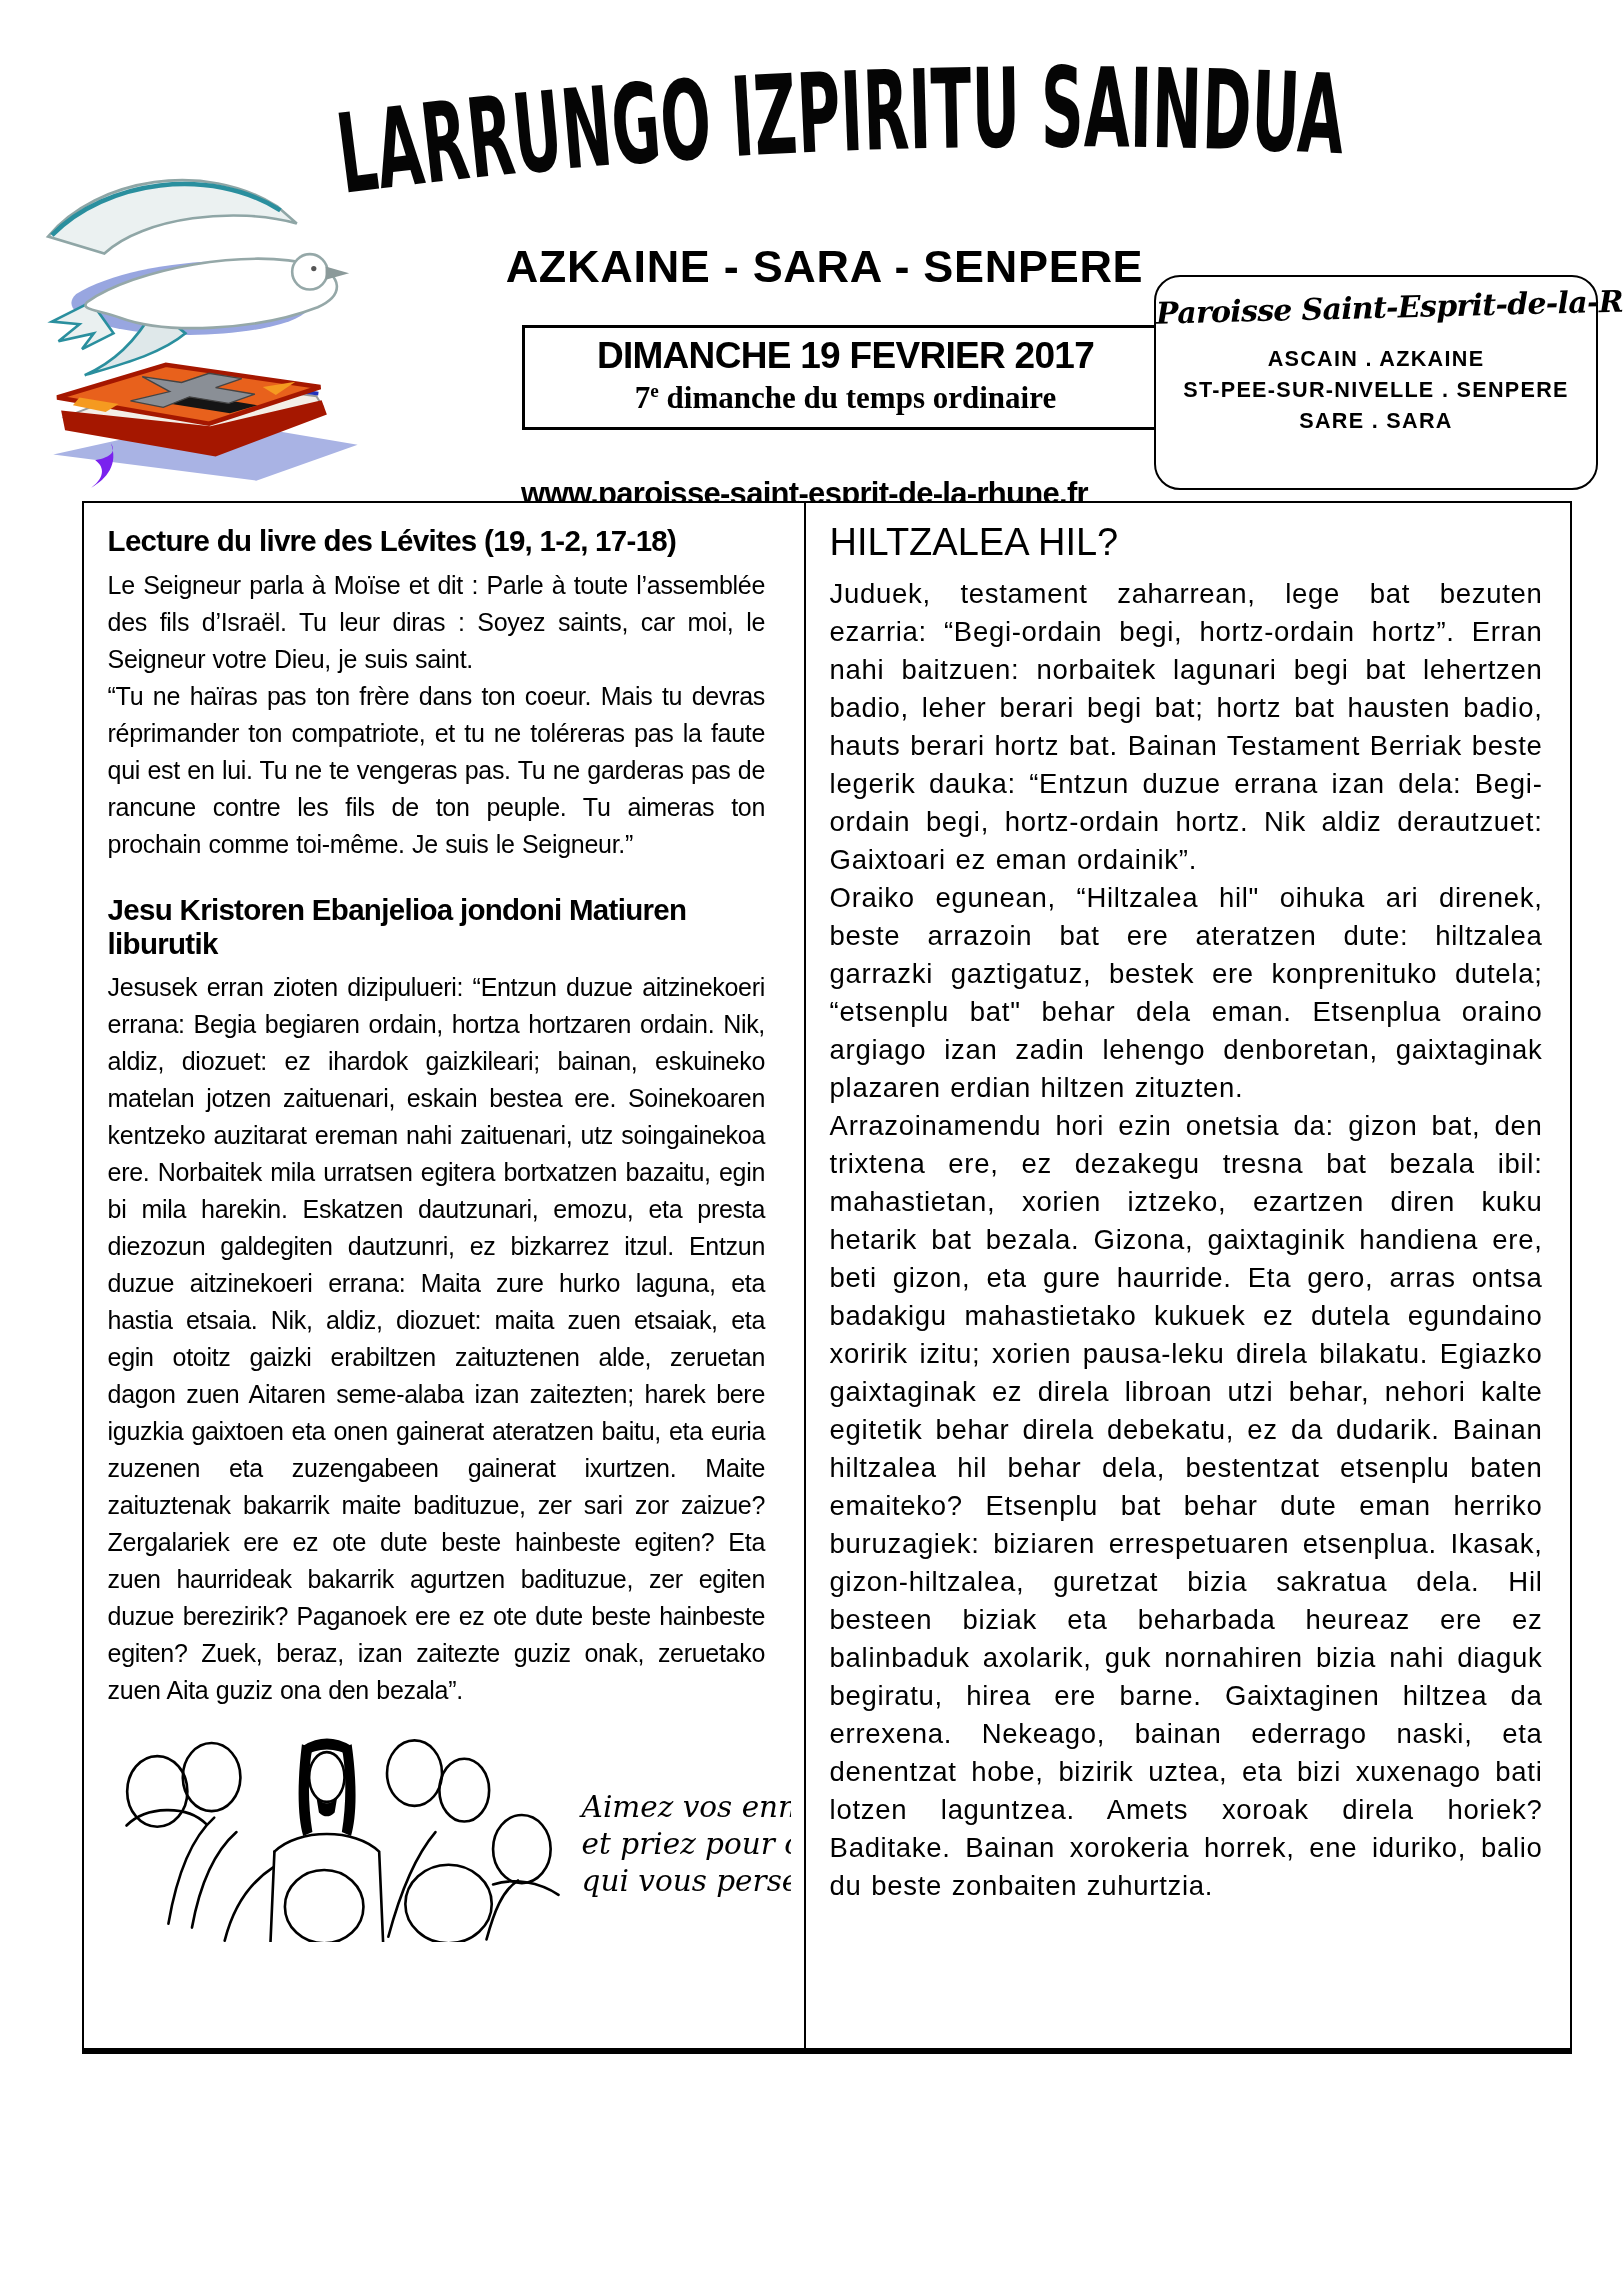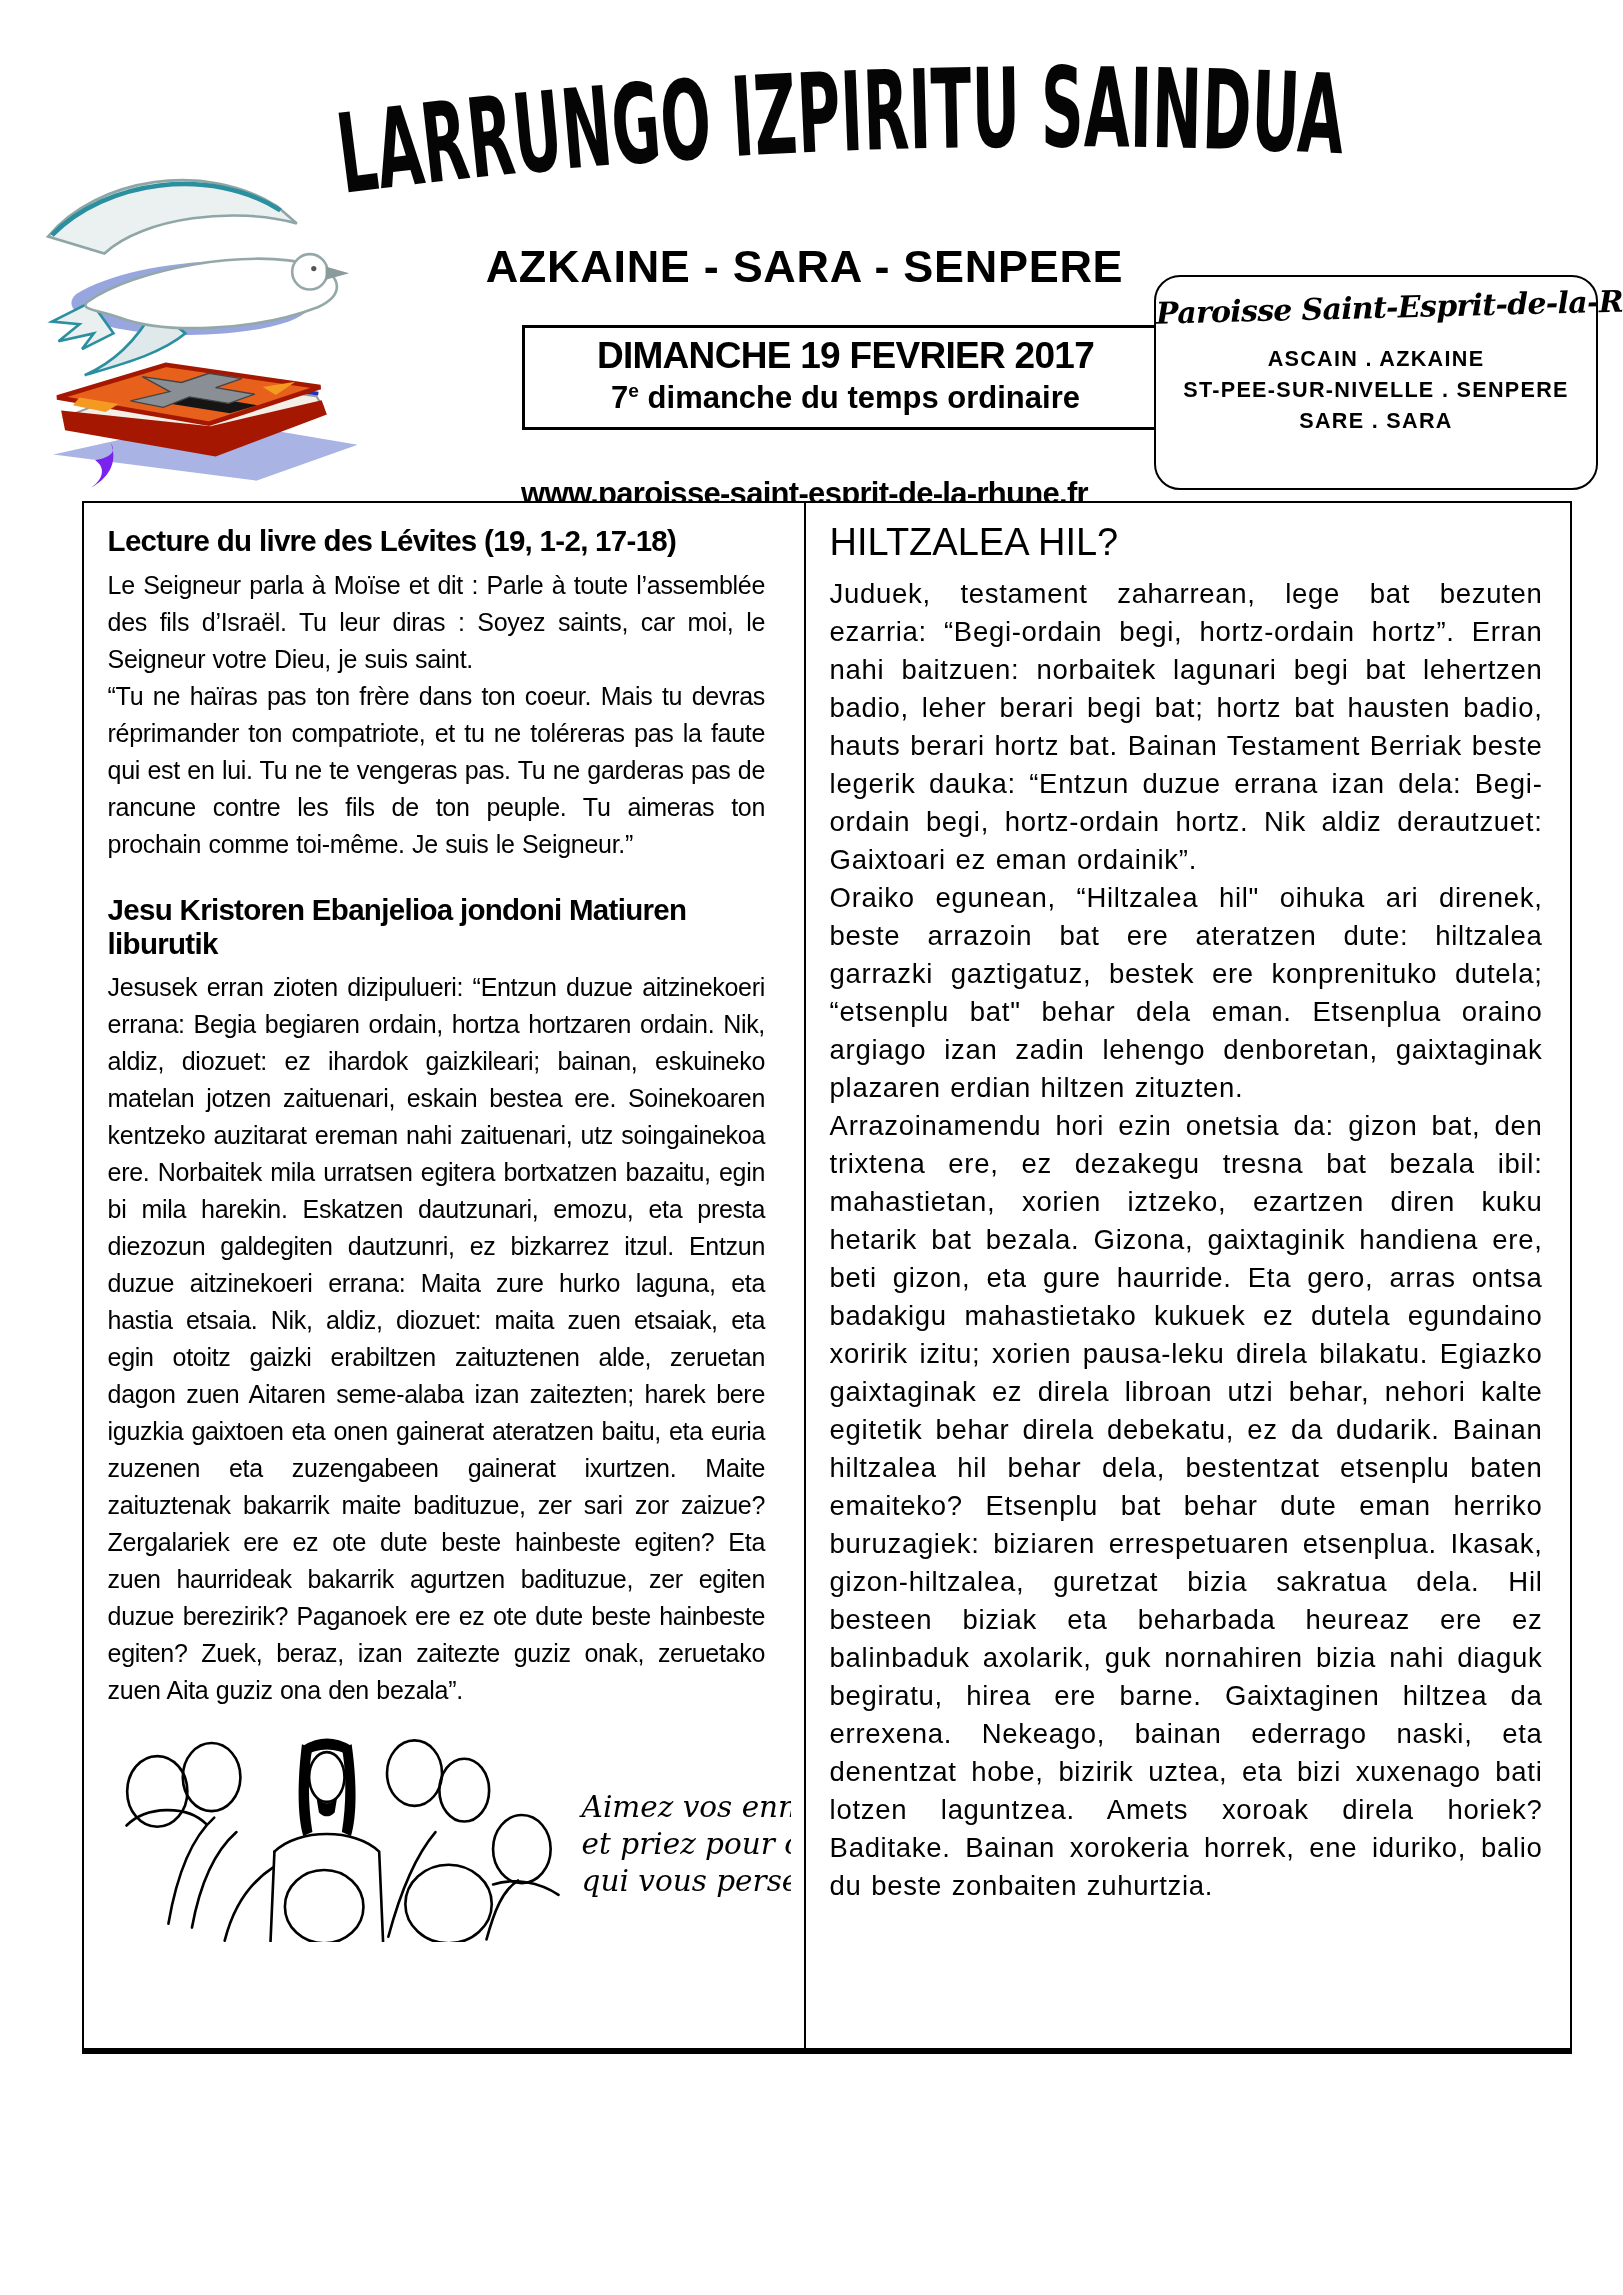--- a/index.html
+++ b/index.html
@@ -2,26 +2,26 @@
 <html style="font-size:10.5px"><head>
 <meta charset="utf-8">
 <style>
   html,body{margin:0;padding:0;background:#ffffff;}
   .page{position:relative;width:1624px;height:2295px;background:#ffffff;overflow:hidden;
         font-family:"Liberation Sans",sans-serif;color:#000;}
 
   
   .dove-art{position:absolute;left:14.4px;top:137px;width:360px;height:360px;}
   .title-svg{position:absolute;left:327px;top:36px;width:1047px;height:203px;}
-  .towns{position:absolute;left:340px;top:241px;width:929px;text-align:center;
+  .towns{position:absolute;left:360px;top:241px;width:929px;text-align:center;
          font-size:45px;font-weight:bold;letter-spacing:0.7px;}
   .date-box{position:absolute;left:522px;top:325px;width:647px;box-sizing:border-box;
             border:3.3px solid #000;text-align:center;padding:6.5px 0 10.5px 0;background:#fff;}
   .date-l1{font-size:37px;font-weight:bold;letter-spacing:-0.7px;}
-  .date-l2{font-size:31px;font-weight:bold;margin-top:3.9px;}
+  .date-l2{font-size:31px;font-weight:bold;margin-top:3.9px;font-family:Liberation Serif, serif;}
   .date-l2 sup{font-size:0.62em;vertical-align:super;}
   .website{position:absolute;left:340px;top:476px;width:929px;text-align:center;
            font-size:31px;font-weight:bold;letter-spacing:-0.7px;text-decoration:underline;
            text-decoration-thickness:2.6px;text-underline-offset:4.6px;}
   .parish-box{position:absolute;left:1154px;top:275px;width:444px;height:215px;
               box-sizing:border-box;border:2.6px solid #000;border-radius:26px;
               text-align:center;padding-top:13px;background:#fff;}
   .parish-title{font-family:"DejaVu Serif",serif;font-style:italic;font-weight:bold;
                 font-size:30px;letter-spacing:-0.7px;white-space:nowrap;transform:rotate(-1.5deg);}
   .parish-lines{margin-top:18.3px;}

